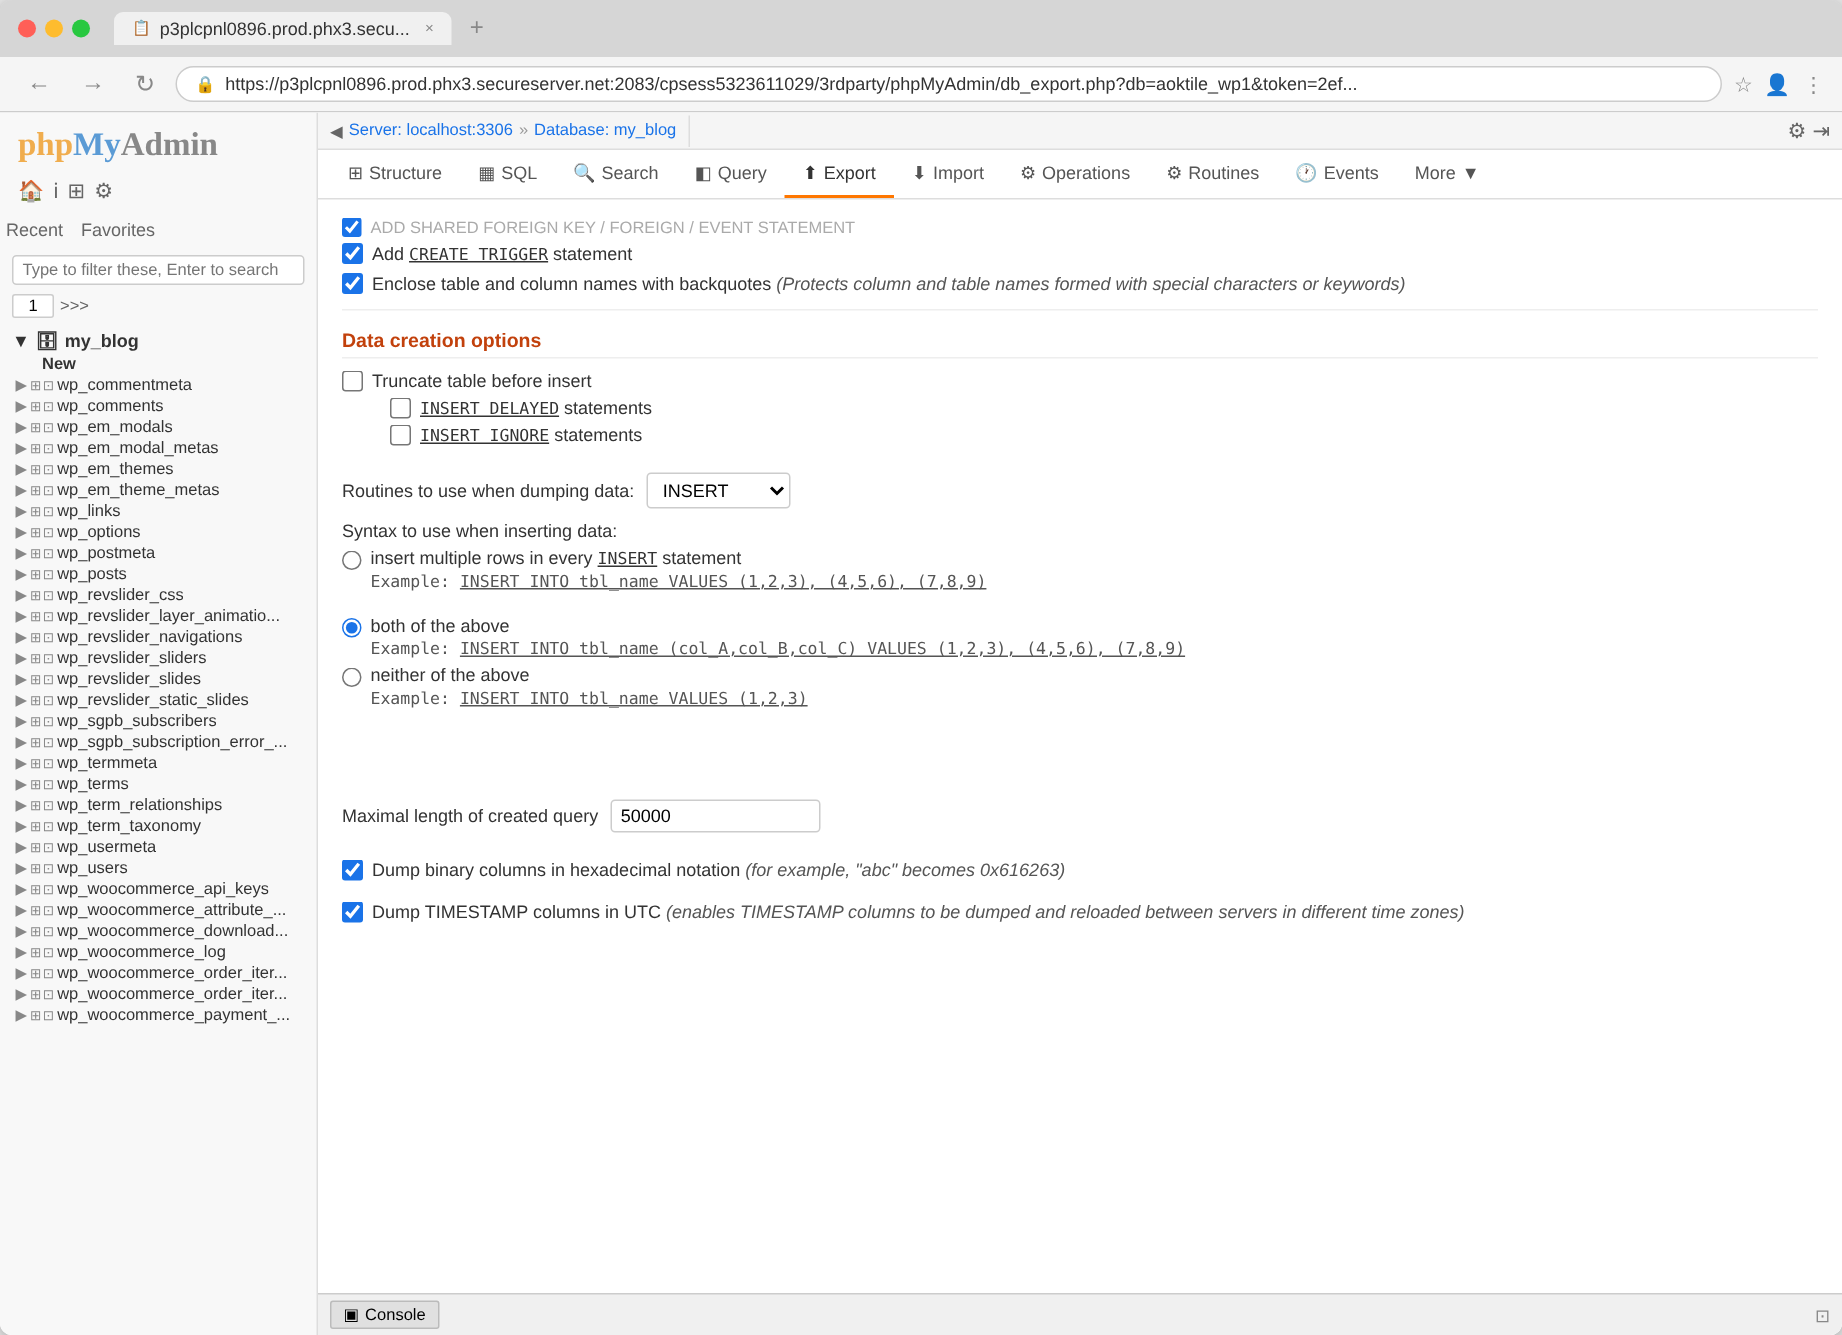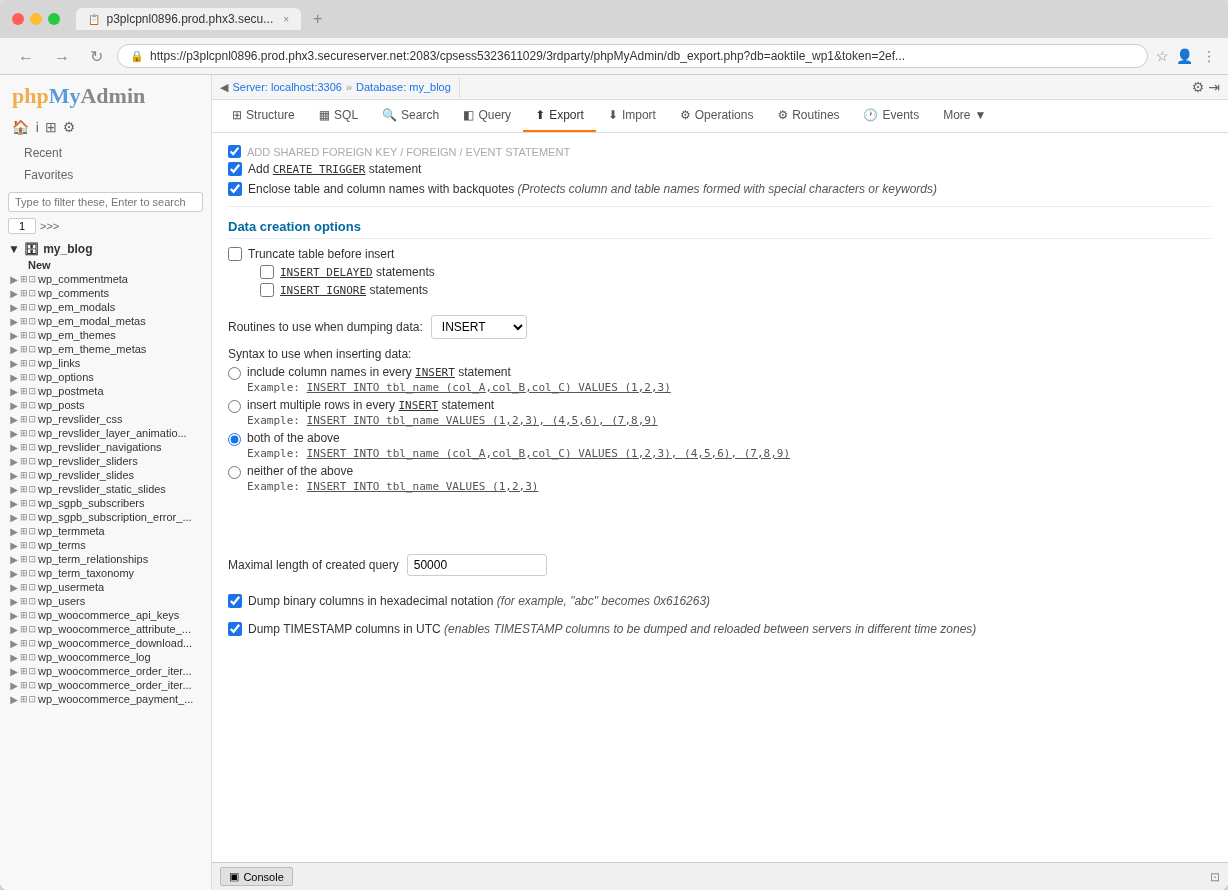--- a/index.html
+++ b/index.html
@@ -36,21 +36,21 @@
 
     .sidebar-logo { padding: 8px 12px 4px; }
     .logo-text { font-family: Georgia, serif; font-size: 22px; font-weight: bold; }
     .logo-php { color: #f0ad4e; }
     .logo-my { color: #5b9bd5; }
     .logo-admin { color: #888; }
 
     .sidebar-icons { padding: 4px 12px; display: flex; gap: 6px; align-items: center; }
     .sidebar-icon { font-size: 14px; color: #666; cursor: pointer; }
 
-    .sidebar-tabs { padding: 4px 20px; display: flex; gap: 4px; flex-direction: column; }
+    .sidebar-tabs { padding: 4px 0; display: flex; gap: 4px; }
     .sidebar-tab { font-size: 12px; color: #666; cursor: pointer; padding: 2px 4px; }
 
     .sidebar-filter { padding: 4px 8px; }
     .filter-input { width: 100%; border: 1px solid #ccc; border-radius: 3px; padding: 3px 6px; font-size: 11px; color: #999; }
 
     .sidebar-pagination { padding: 2px 8px; display: flex; align-items: center; gap: 4px; font-size: 11px; color: #666; }
     .page-input { width: 28px; border: 1px solid #ccc; border-radius: 2px; padding: 1px 4px; font-size: 11px; text-align: center; }
 
     .db-tree { padding: 4px 0; overflow-y: auto; flex: 1; }
     .db-root { padding: 2px 8px; display: flex; align-items: center; gap: 4px; font-size: 12px; font-weight: bold; color: #333; }
@@ -85,21 +85,21 @@
     .content-area { flex: 1; overflow-y: auto; padding: 12px 16px; }
 
     
     .form-row { display: flex; align-items: flex-start; gap: 8px; margin: 6px 0; }
     .form-check { display: flex; align-items: center; gap: 6px; margin: 4px 0; }
     .form-check input[type="checkbox"] { width: 14px; height: 14px; cursor: pointer; }
     .form-check label { font-size: 12px; color: #333; cursor: pointer; }
 
     .indented { margin-left: 32px; }
 
-    .section-title { font-size: 13px; font-weight: bold; color: #0369a1; margin: 12px 0 8px; padding-bottom: 4px; border-bottom: 1px solid #eee; }
+    .section-title { font-size: 13px; font-weight: bold; color: #c2410c; margin: 12px 0 8px; padding-bottom: 4px; border-bottom: 1px solid #eee; }
 
     .form-label { font-size: 12px; color: #333; }
     .form-select { border: 1px solid #ccc; border-radius: 3px; padding: 3px 24px 3px 6px; font-size: 12px; background: white; cursor: pointer; appearance: auto; }
     .form-input { border: 1px solid #ccc; border-radius: 3px; padding: 3px 6px; font-size: 12px; width: 140px; }
     .radio-row { display: flex; align-items: flex-start; gap: 6px; margin: 4px 0; }
     .radio-row input[type="radio"] { margin-top: 2px; cursor: pointer; flex-shrink: 0; }
     .radio-content { font-size: 12px; color: #333; }
     .code-example { font-family: monospace; font-size: 11px; color: #555; display: block; margin-top: 2px; }
 
     .go-button { background: #f0f0f0; border: 2px solid #e67e00; border-radius: 3px; padding: 4px 14px; font-size: 13px; font-weight: bold; cursor: pointer; color: #333; margin-top: 16px; }
@@ -541,37 +541,30 @@
         <div class="form-row" style="align-items:center; gap:8px;">
           <label class="form-label">Routines to use when dumping data:</label>
           <select class="form-select">
             <option>INSERT</option>
           </select>
         </div>
 
         <div style="margin-top:8px;">
           <div class="form-label">Syntax to use when inserting data:</div>
 
-          <div class="radio-row indented" style="margin-top:4px;">
-            <input type="radio" name="syntax" style="">
-            <div class="radio-content">
-              include column names in every <span class="inline-code">INSERT</span> statement<br>
-              <span class="code-example">Example: <span class="inline-code">INSERT INTO tbl_name (col_A,col_B,col_C) VALUES (1,2,3)</span></span>
-            </div>
-          </div>
 
           <div class="radio-row indented" style="margin-top:4px;">
             <input type="radio" name="syntax" style="">
             <div class="radio-content">
               insert multiple rows in every <span class="inline-code">INSERT</span> statement<br>
               <span class="code-example">Example: <span class="inline-code">INSERT INTO tbl_name VALUES (1,2,3), (4,5,6), (7,8,9)</span></span>
             </div>
           </div>
 
-          <div class="radio-row indented" style="margin-top:4px;">
+          <div class="radio-row indented" style="margin-top:16px;">
             <input type="radio" name="syntax" checked="" style="accent-color: rgb(26, 115, 232);">
             <div class="radio-content">
               both of the above<br>
               <span class="code-example">Example: <span class="inline-code">INSERT INTO tbl_name (col_A,col_B,col_C) VALUES (1,2,3), (4,5,6), (7,8,9)</span></span>
             </div>
           </div>
 
           <div class="radio-row indented" style="margin-top:4px;">
             <input type="radio" name="syntax" style="">
             <div class="radio-content">

